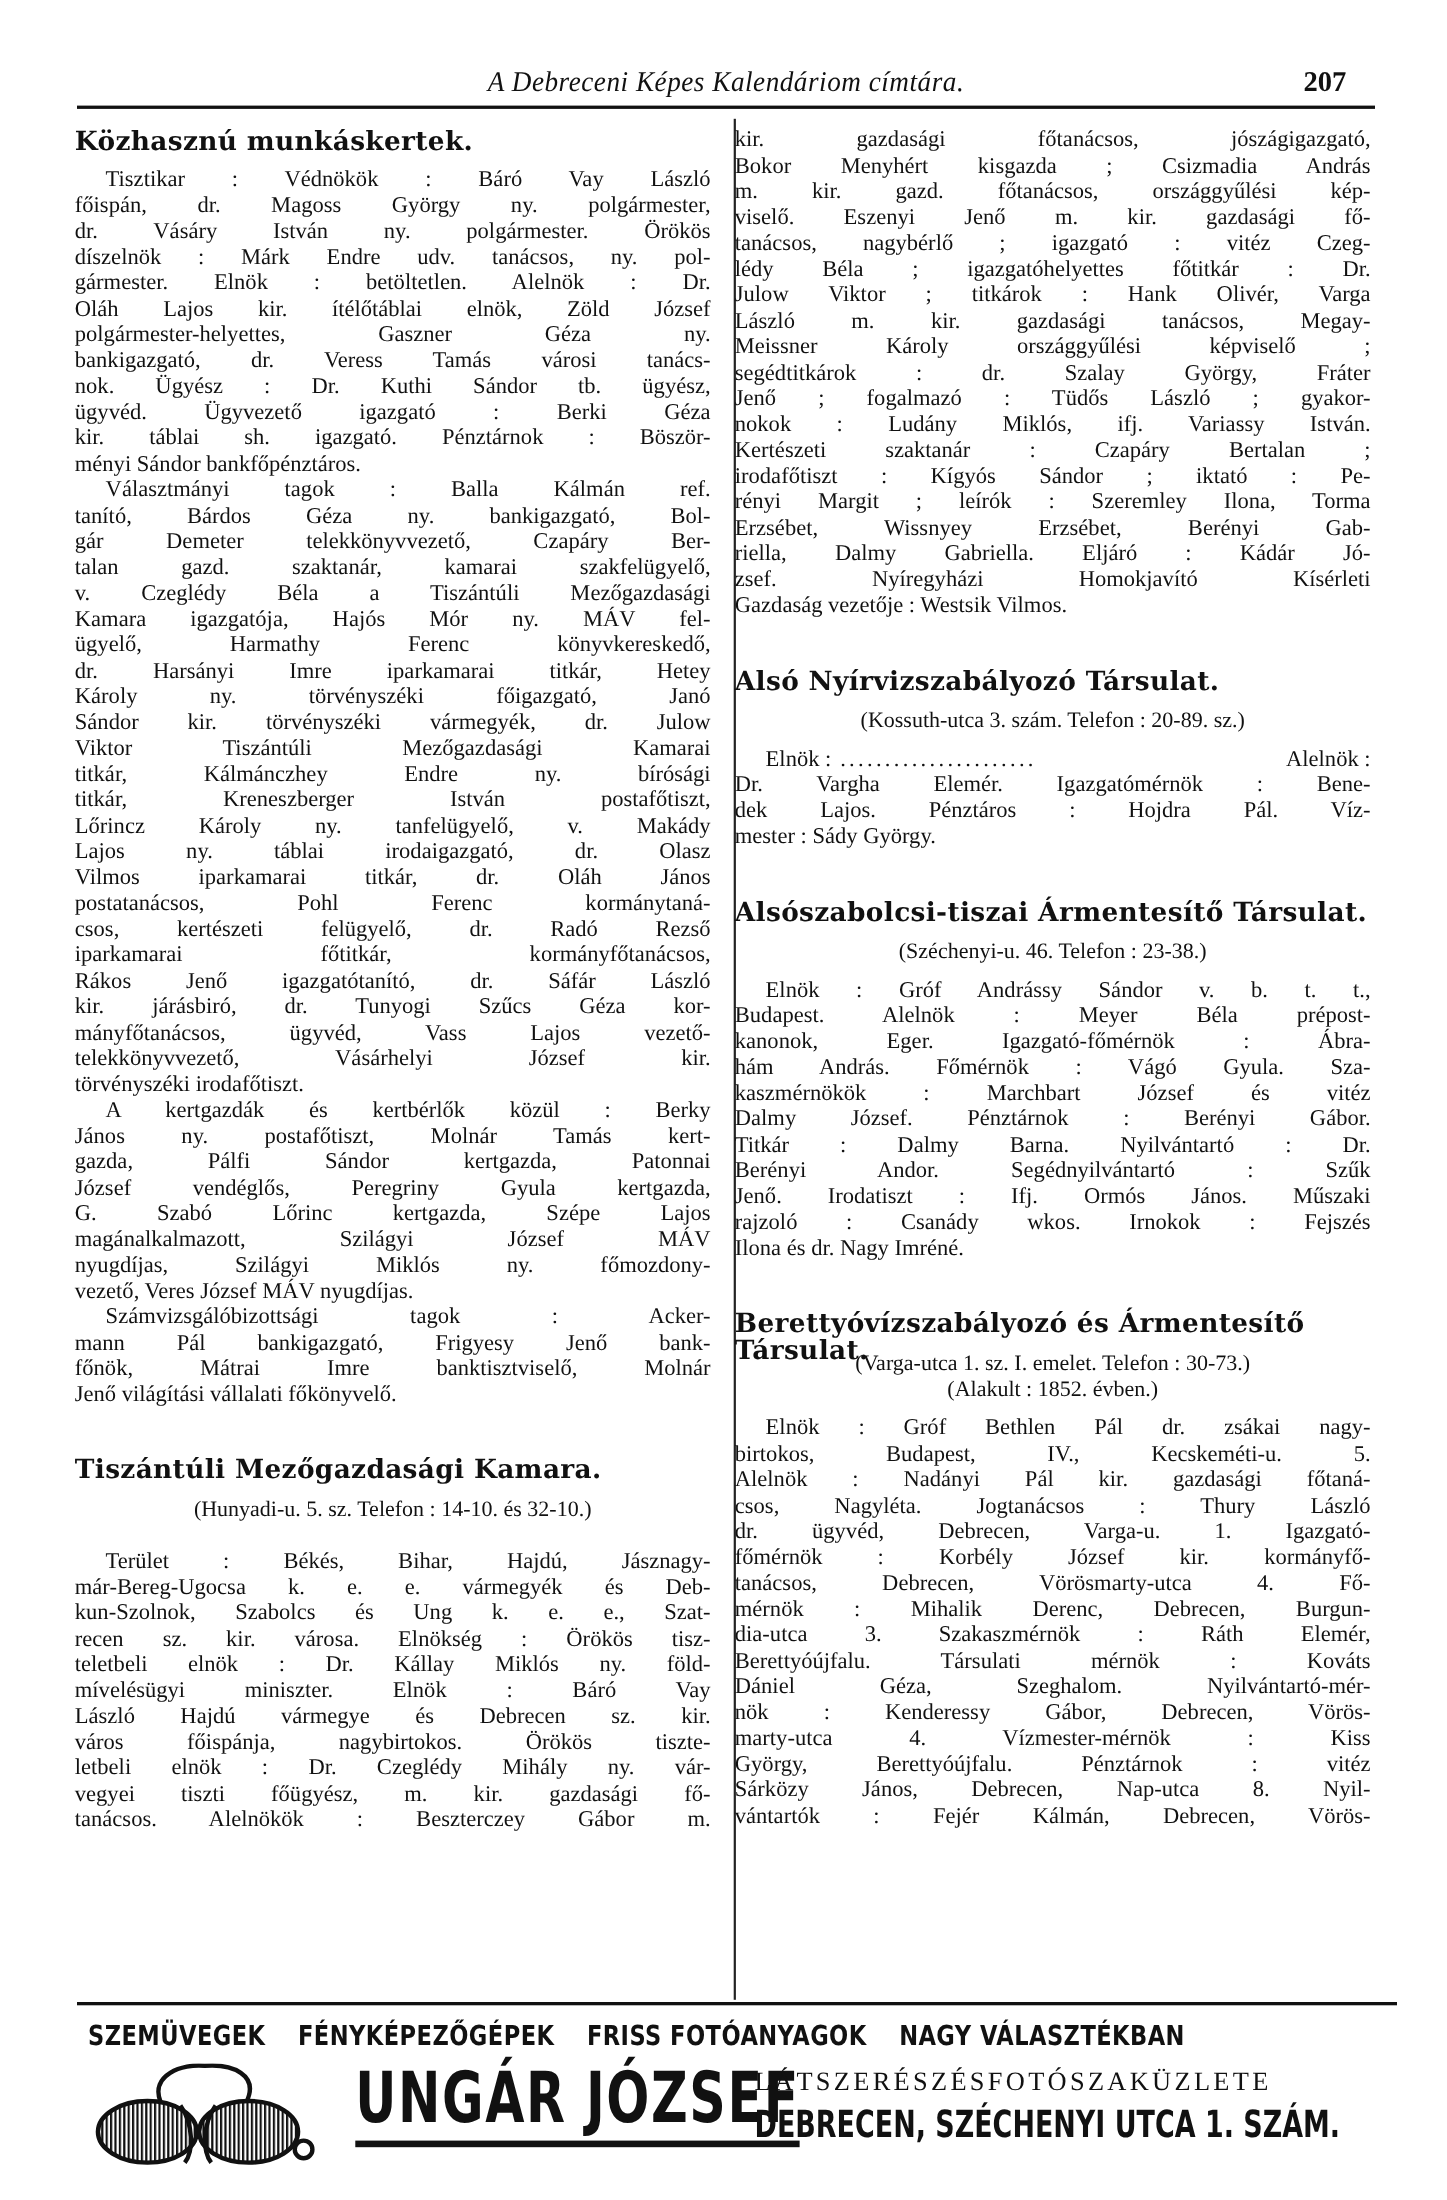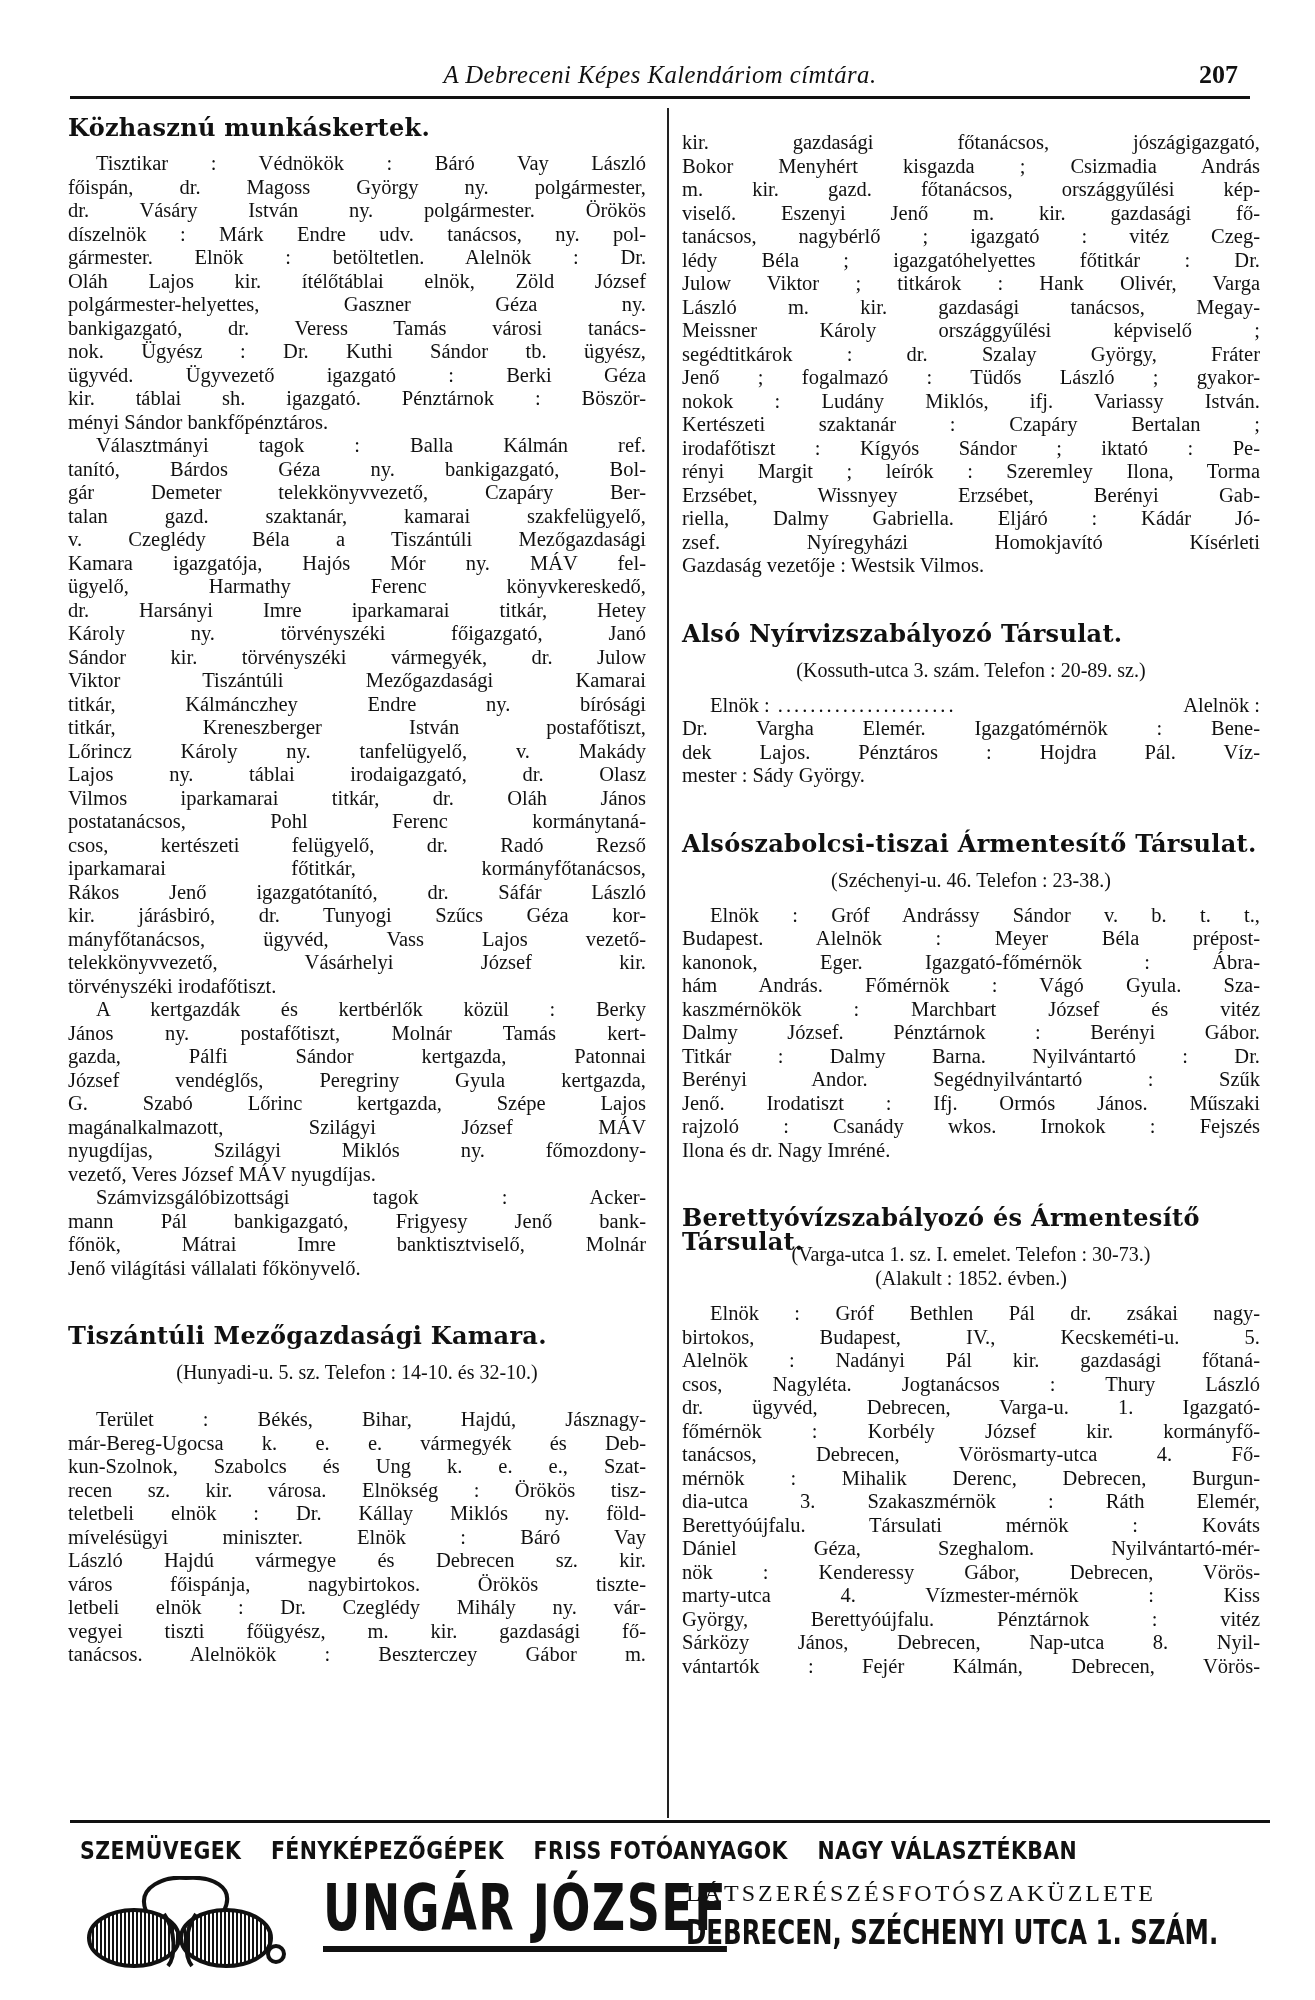--- a/index.html
+++ b/index.html
@@ -10,35 +10,35 @@
     }
     .header {
       position: absolute; left: 70px; top: 60px; width: 1180px; height: 40px;
     }
     .running-title {
       position: absolute; left: 0; right: 0; top: 0; text-align: center;
       font-style: italic; font-size: 26px; letter-spacing: 0.5px;
       font-family: "Liberation Serif", serif; transform: scaleX(0.95);
     }
     .page-number {
-      position: absolute; right: 12px; top: 0; font-size: 26px; font-weight: bold;
+      position: absolute; right: 26px; top: 0; font-size: 26px; font-weight: bold;
       font-family: "Liberation Serif", serif;
     }
     .header-rule {
       position: absolute; left: 70px; top: 96px; width: 1180px; height: 3px; background: #111;
     }
     .col-divider {
       position: absolute; left: 667px; top: 108px; width: 2px; height: 1710px; background: #222;
     }
     .column {
       position: absolute; top: 116px; width: 578px;
       font-family: "Liberation Serif", serif; font-size: 20.5px; line-height: 23.5px;
     }
     .col-left { left: 68px; }
-    .col-right { left: 682px; margin-top: 15px; }
+    .col-right { left: 668px; }
     .line { display: block; white-space: nowrap; text-align: justify; text-align-last: justify; height: 23.5px; }
     .line.last { text-align-last: left; }
     .line.indent { padding-left: 28px; }
     .sec-title {
       display: block; text-align: left; font-weight: bold; font-size: 24px;
       font-family: "DejaVu Serif", serif; letter-spacing: 0.3px;
       height: 24px; line-height: 24px;
     }
     .sec-addr {
       display: block; text-align: center; font-size: 20px;

